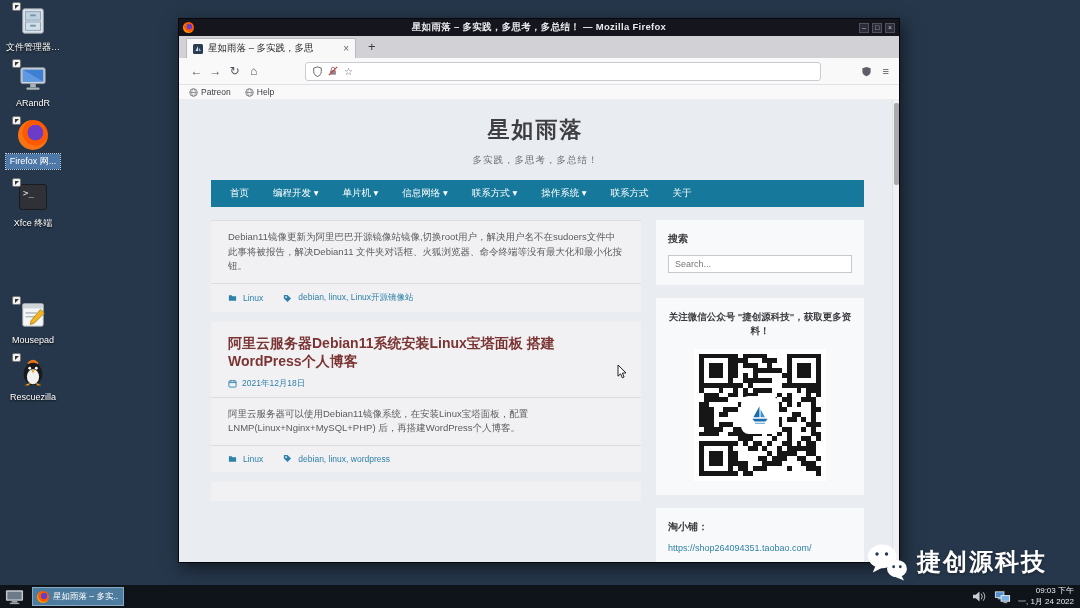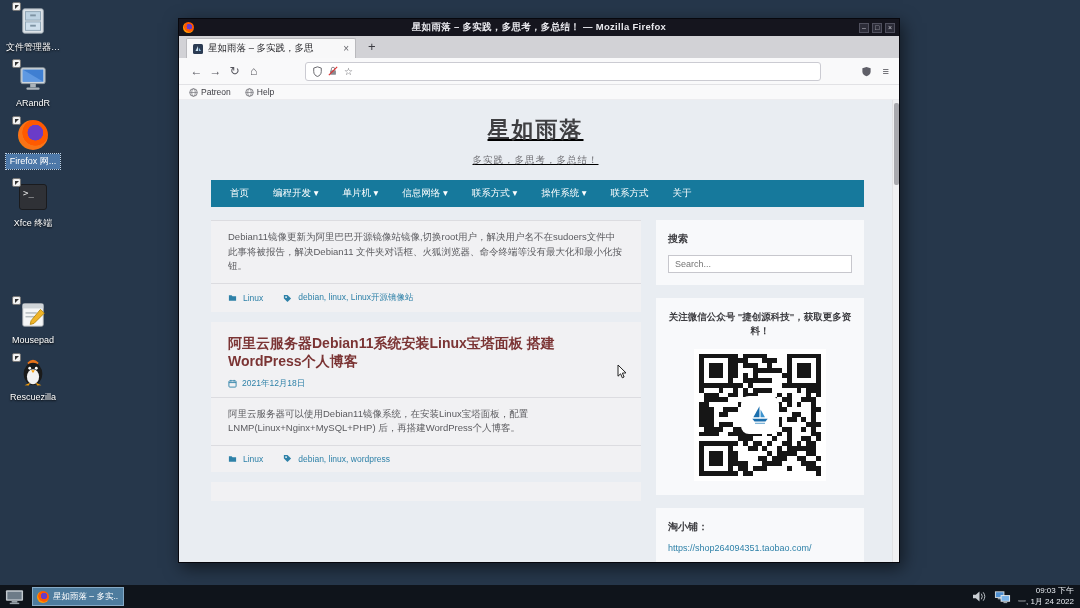--- a/index.html
+++ b/index.html
@@ -41,21 +41,21 @@
   .menu-btn{font-size:11px;color:#4a4a52;}
 
   .bookmarksbar{flex:0 0 15px;background:#f9f9fa;display:flex;align-items:center;gap:14px;padding:0 10px;border-bottom:1px solid #ececef;}
   .bm{display:flex;align-items:center;gap:3px;font-size:8.5px;color:#3c3c42;}
 
   
   .content{flex:1;position:relative;background:#e9edf2;overflow:hidden;}
   .scrollbar{position:absolute;top:0;right:0;width:7px;bottom:0;background:#f0f0f2;border-left:1px solid #e1e1e4;}
   .scroll-thumb{position:absolute;top:3px;left:1px;width:5px;height:82px;background:#a9a9ae;border-radius:2px;}
   .page{position:absolute;left:0;top:0;right:7px;bottom:0;overflow:hidden;}
-  .site-header{text-align:center;padding-top:15px;text-decoration:underline;}
+  .site-header{text-align:center;padding-top:15px;}
   .site-title{font-size:22px;color:#3f3f42;font-weight:600;letter-spacing:2px;}
   .site-tagline{margin-top:9px;font-size:9.5px;color:#6d6d72;letter-spacing:1px;}
   .site-nav{margin:13px 28px 0 32px;height:27px;background:#16799c;display:flex;align-items:center;padding:0 7px;}
   .nav-item{color:#fff;font-size:9.5px;padding:0 12px;white-space:nowrap;}
   .layout{display:flex;gap:15px;margin:13px 28px 0 32px;align-items:flex-start;}
   .main-col{flex:0 0 430px;width:430px;}
   .side-col{flex:1;min-width:0;}
 
   .article{background:#f1f1f3;margin-bottom:10px;}
   .article-head{padding:12px 17px 7px;}
@@ -675,20 +675,33 @@
         </div>
 
       </div>
       <div class="scrollbar">
           <div class="scroll-thumb"></div>
         </div>
     </div>
 
   </div>
 
+  <div class="watermark">
+    <svg width="42" height="38" viewBox="0 0 44 40">
+      <ellipse cx="17" cy="14" rx="15" ry="12.5" fill="#fff"></ellipse>
+      <path d="M10 24 L7 31 L17 26 Z" fill="#fff"></path>
+      <circle cx="11.5" cy="11.5" r="1.8" fill="#26374b"></circle>
+      <circle cx="21.5" cy="11.5" r="1.8" fill="#26374b"></circle>
+      <ellipse cx="32.5" cy="27" rx="10.5" ry="9" fill="#fff"></ellipse>
+      <path d="M37 34 L40 39.5 L31.5 36 Z" fill="#fff"></path>
+      <circle cx="29" cy="25" r="1.5" fill="#26374b"></circle>
+      <circle cx="36" cy="25" r="1.5" fill="#26374b"></circle>
+    </svg>
+    <span class="wm-text">捷创源科技</span>
+  </div>
 
   <div class="cursor">
     <svg width="11" height="15" viewBox="0 0 11 15">
         <path d="M1 1 L1 12.2 L3.6 9.8 L5.3 13.8 L7.1 13 L5.4 9.1 L9 8.9 Z" fill="#fbfbfb" stroke="#222" stroke-width="1"></path>
       </svg>
   </div>
 
   <div class="taskbar">
     <span class="show-desktop">
       <svg width="19" height="16" viewBox="0 0 20 16">

